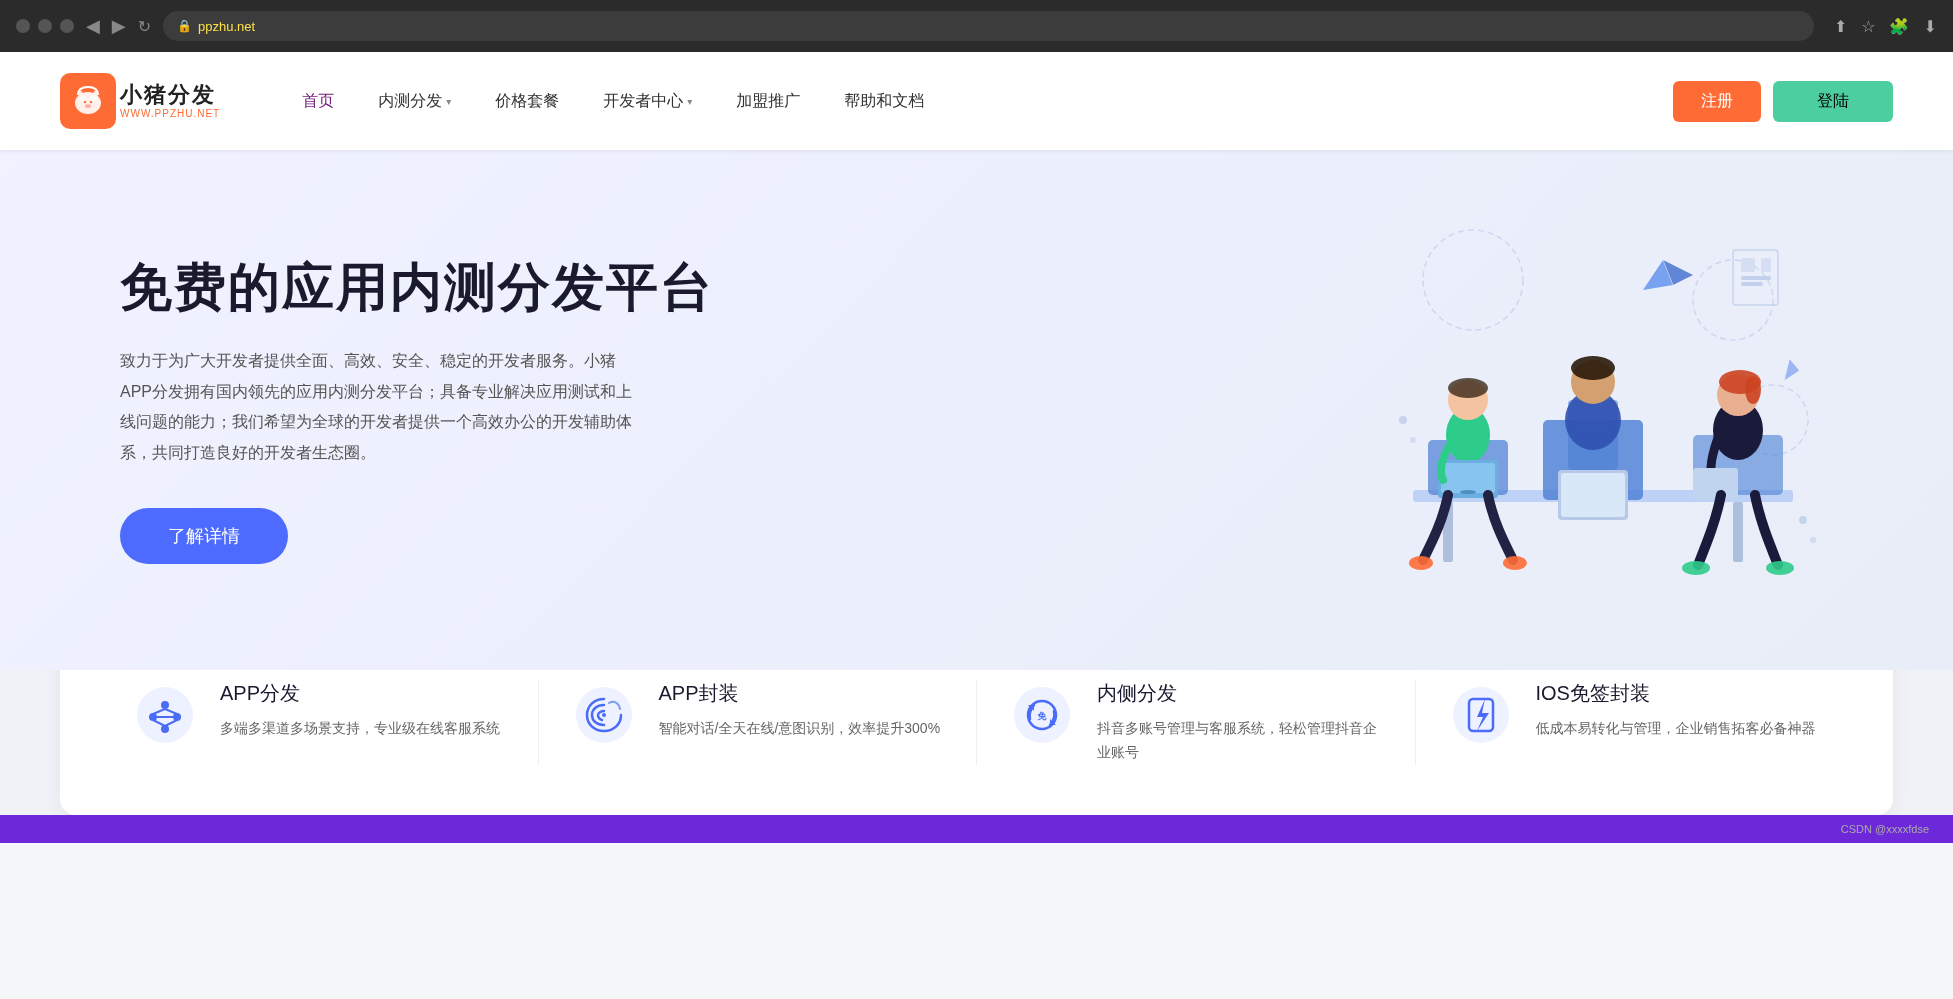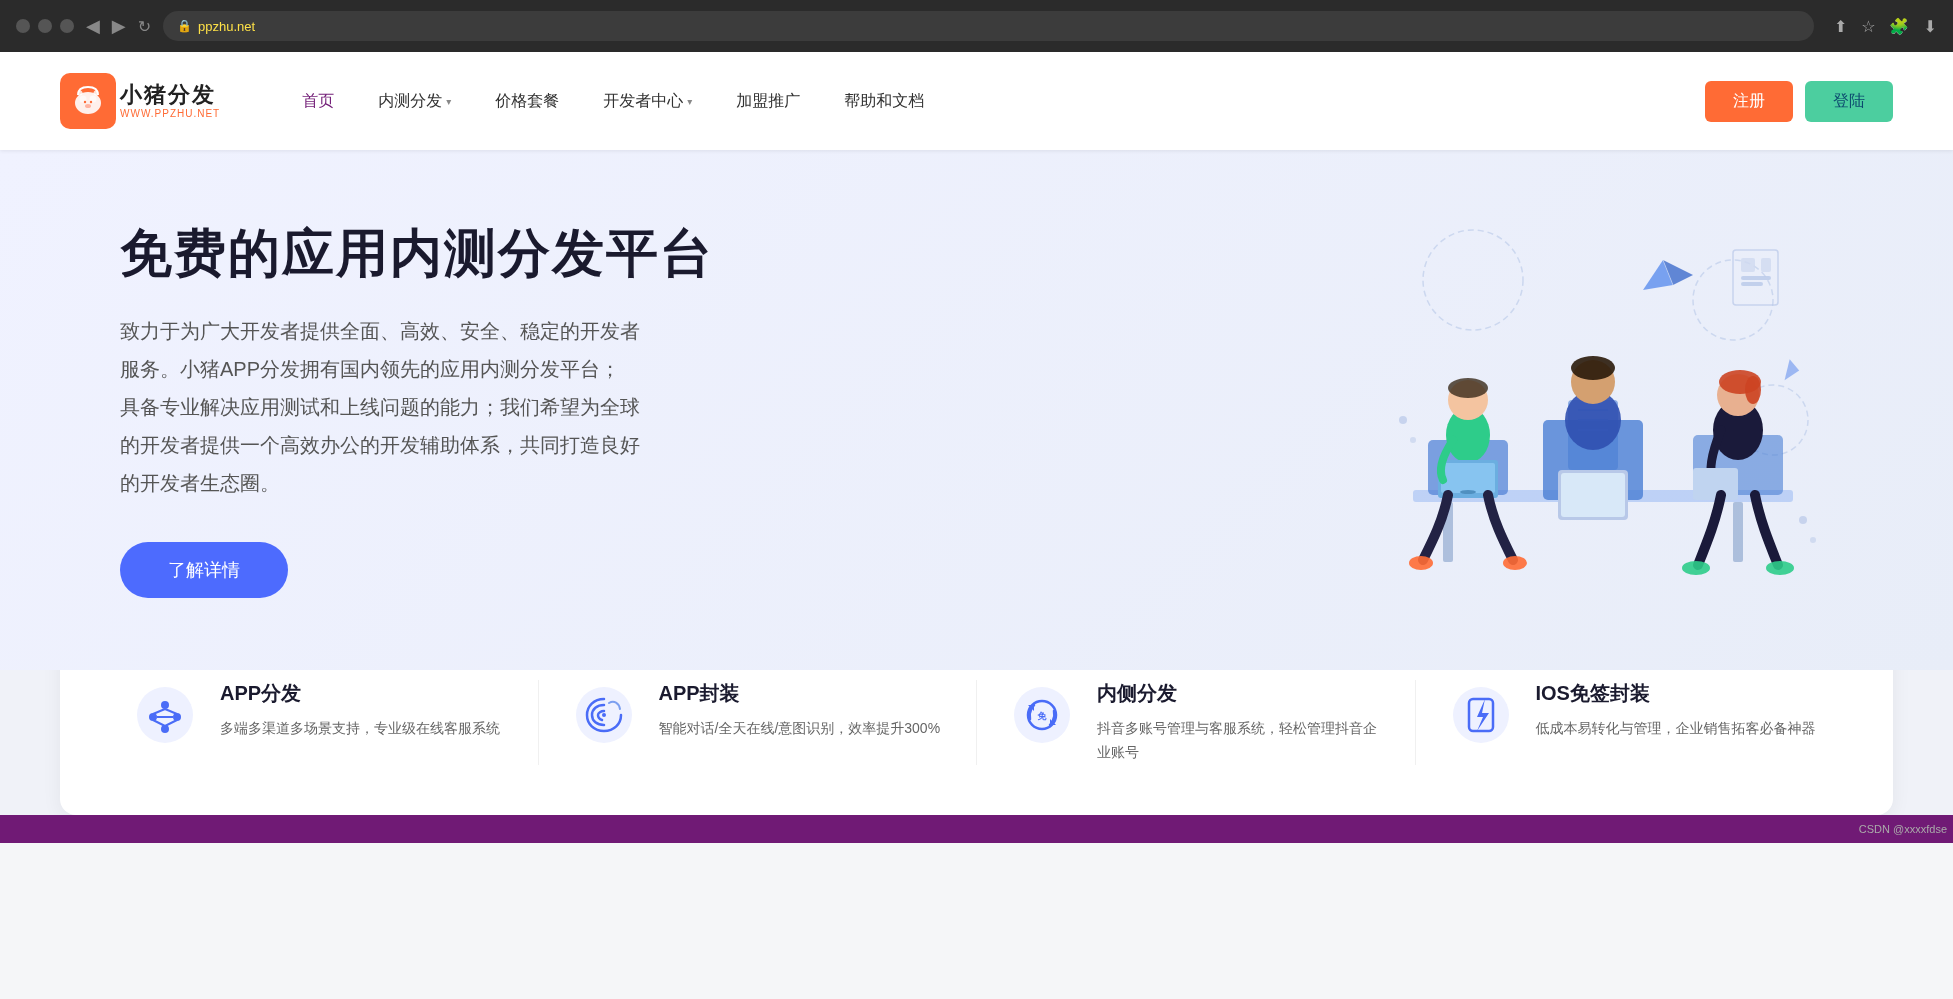--- a/index.html
+++ b/index.html
@@ -140,24 +140,24 @@
       color: #fff;
       border: none;
       border-radius: 6px;
       padding: 2px 28px;
       font-size: 16px;
       cursor: pointer;
       font-weight: 500;
     }
     .btn-login {
       background: #4cce9f;
-      color: #0c4a6e;
+      color: #000000;
       border: none;
       border-radius: 6px;
-      padding: 10px 28px;
+      padding: 10px 44px;
       font-size: 16px;
       cursor: pointer;
       font-weight: 500;
     }
 
     
     .hero {
       background: linear-gradient(135deg, #f0f2ff 0%, #e8edf8 100%);
       min-height: 520px;
       display: flex;
@@ -173,21 +173,21 @@
     }
     .hero-title {
       font-size: 52px;
       font-weight: 800;
       color: #1a1a2e;
       line-height: 1.2;
       margin-bottom: 28px;
       letter-spacing: 2px;
     }
     .hero-desc {
-      font-size: 20px;
+      font-size: 16px;
       color: #555;
       line-height: 1.9;
       margin-bottom: 40px;
       max-width: 520px;
     }
     .btn-learn {
       background: #4d6bfe;
       color: #fff;
       border: none;
       border-radius: 30px;
@@ -230,37 +230,37 @@
     .feature-icon-wrap {
       width: 70px;
       height: 70px;
       flex-shrink: 0;
       display: flex;
       align-items: center;
       justify-content: center;
     }
     .feature-text h3 {
       font-size: 20px;
-      font-weight: 700;
+      font-weight: 400;
       color: #1a1a2e;
       margin-bottom: 10px;
     }
     .feature-text p {
       font-size: 14px;
       color: #666;
       line-height: 1.7;
     }
 
     
     .footer-note {
       text-align: right;
-      padding: 8px 6px;
+      padding: 8px 24px;
       font-size: 11px;
       color: #aaa;
-      background: #701a75;
+      background: #6d28d9;
     }
 
     
     .illustration-svg {
       width: 480px;
       height: 380px;
     }
   </style>
 </head>
 <body>

